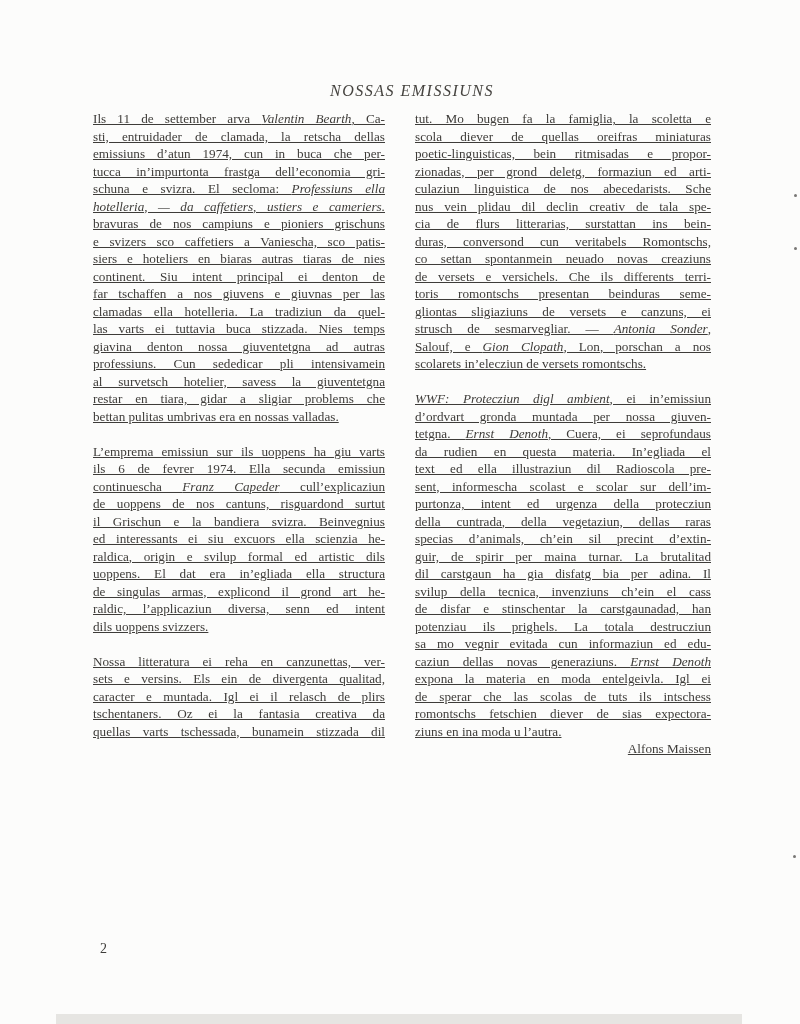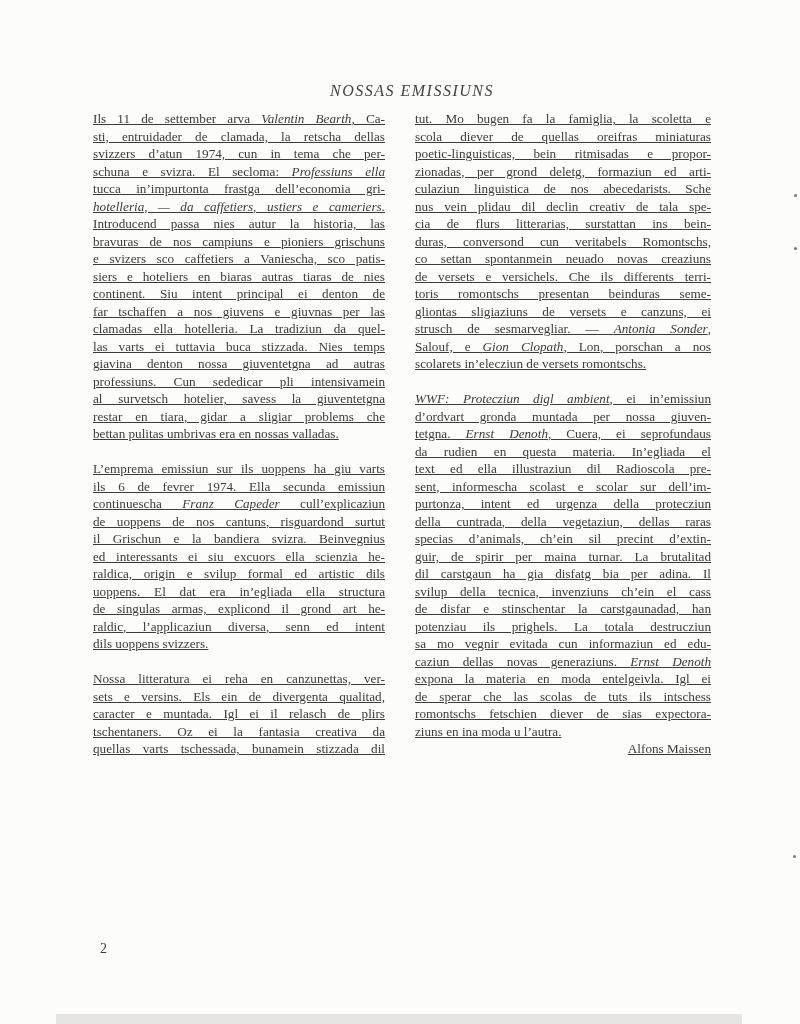--- a/index.html
+++ b/index.html
@@ -66,25 +66,24 @@
 <body>
 
 <div class="page">
   <h1 class="title">NOSSAS EMISSIUNS</h1>
 
   <div class="columns">
     <div class="col left" id="col-left">
         <div class="para">
           <div class="line">Ils 11 de settember arva <i>Valentin Bearth</i>, Ca-</div>
           <div class="line">sti, entruidader de clamada, la retscha dellas</div>
-          <div class="line">svizzers d’atun 1974, cun in tema che per-</div>
+          <div class="line">emissiuns d’atun 1974, cun in buca che per-</div>
+          <div class="line">tucca in’impurtonta frastga dell’economia gri-</div>
           <div class="line">schuna e svizra. El secloma: <i>Professiuns ella</i></div>
-          <div class="line">tucca in’impurtonta frastga dell’economia gri-</div>
           <div class="line"><i>hotelleria, — da caffetiers, ustiers e cameriers.</i></div>
-          <div class="line">Introducend passa nies autur la historia, las</div>
           <div class="line">bravuras de nos campiuns e pioniers grischuns</div>
           <div class="line">e svizers sco caffetiers a Vaniescha, sco patis-</div>
           <div class="line">siers e hoteliers en biaras autras tiaras de nies</div>
           <div class="line">continent. Siu intent principal ei denton de</div>
           <div class="line">far tschaffen a nos giuvens e giuvnas per las</div>
           <div class="line">clamadas ella hotelleria. La tradiziun da quel-</div>
           <div class="line">las varts ei tuttavia buca stizzada. Nies temps</div>
           <div class="line">giavina denton nossa giuventetgna ad autras</div>
           <div class="line">professiuns. Cun sededicar pli intensivamein</div>
           <div class="line">al survetsch hotelier, savess la giuventetgna</div>

